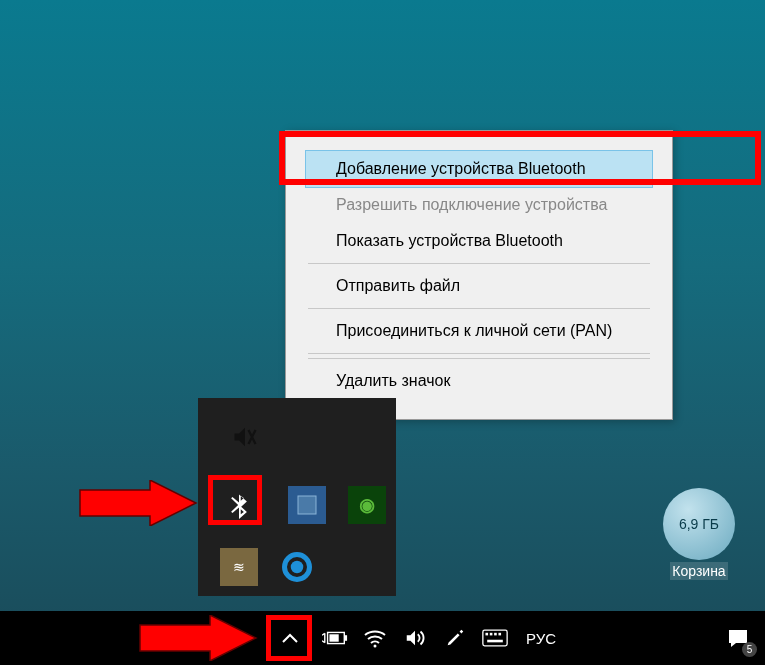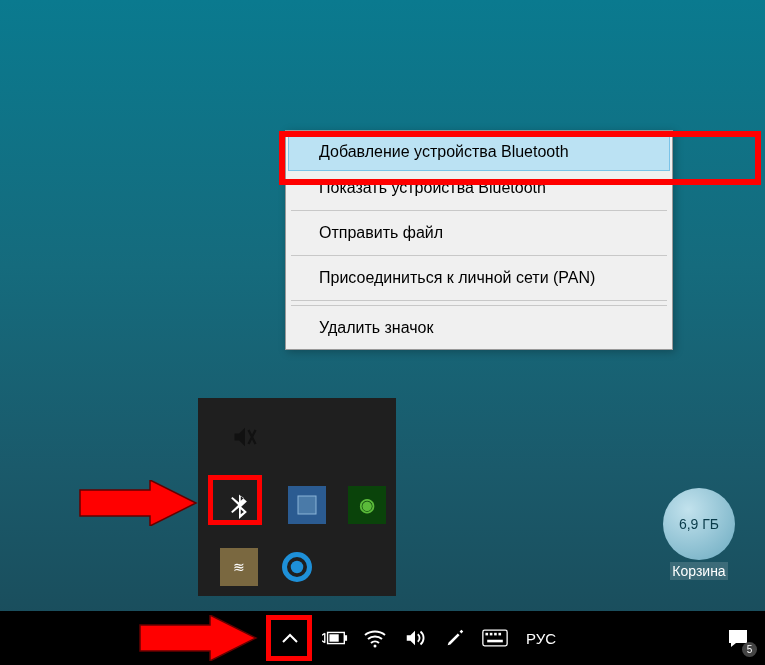--- a/index.html
+++ b/index.html
@@ -14,21 +14,21 @@
 
     
     .context-menu {
       position: absolute;
       left: 285px;
       top: 130px;
       width: 388px;
       background: #f0f0f0;
       border: 1px solid #999;
       box-shadow: 2px 2px 8px rgba(0,0,0,0.25);
-      padding: 3px;
+      padding: 20px;
     }
     .menu-item {
       padding: 9px 30px;
       font-size: 16px;
       color: #000;
       cursor: pointer;
     }
     .menu-item.disabled {
       color: #888;
       cursor: default;
@@ -196,20 +196,21 @@
       z-index: 11;
       pointer-events: none;
     }
     .arrow svg { display: block; }
   </style>
 </head>
 <body>
 
 <div class="context-menu">
   <div class="menu-item highlighted">Добавление устройства Bluetooth</div>
+  <div class="menu-item disabled">Разрешить подключение устройства</div>
   <div class="menu-item bold">Показать устройства Bluetooth</div>
   <div class="menu-separator"></div>
   <div class="menu-item">Отправить файл</div>
   <div class="menu-separator"></div>
   <div class="menu-item">Присоединиться к личной сети (PAN)</div>
   <div class="menu-separator"></div>
   <div class="menu-separator"></div>
   <div class="menu-item">Удалить значок</div>
 </div>
 <div class="red-box-menu"></div>

